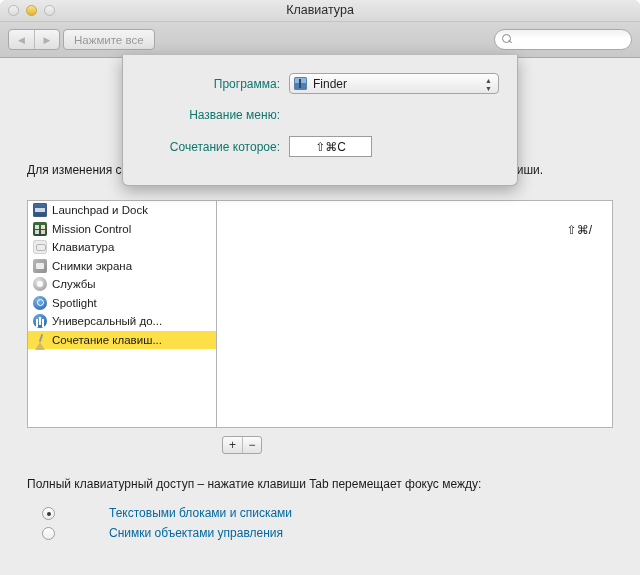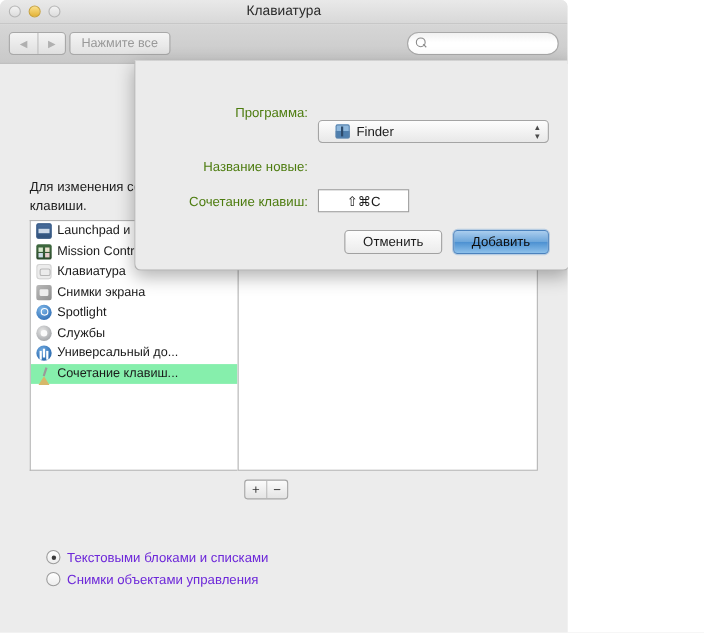--- a/index.html
+++ b/index.html
@@ -9,21 +9,21 @@
     height: 575px;
     font-family: "Liberation Sans", sans-serif;
     background: #ffffff;
     overflow: hidden;
     position: relative;
   }
 
   .window {
     position: absolute;
     left: 0; top: 0;
-    width: 516px; height: 575px;
+    width: 640px; height: 575px;
     background: #ececec;
     border-radius: 6px 6px 0 0;
     overflow: hidden;
   }
 
   
   .titlebar {
     position: relative;
     height: 22px;
     background: linear-gradient(to bottom, #e9e9e9 0%, #d8d8d8 100%);
@@ -171,21 +171,21 @@
 
   .list-row {
     display: flex;
     align-items: center;
     height: 18.5px;
     padding-left: 5px;
     font-size: 11.5px;
     color: #1a1a1a;
     white-space: nowrap;
   }
-  .list-row.selected { background: #86efac; }
+  .list-row.selected { background: #fde047; }
   .row-icon {
     width: 14px; height: 14px;
     margin-right: 5px;
     flex: 0 0 14px;
     border-radius: 2px;
   }
 
   .ic-launchpad { background: linear-gradient(to bottom,#4a6f9e,#2e4f78); box-shadow: inset 0 0 0 1px #3b5c86; position: relative; }
   .ic-launchpad::after { content:""; position:absolute; left:2px; top:5px; right:2px; height:4px; background:#cdd9e8; }
   .ic-mission { background: linear-gradient(to bottom,#3f6a3f,#2d4b2d); position: relative; }
@@ -229,24 +229,25 @@
   .pm-btn + .pm-btn { border-left: 1px solid #bcbcbc; }
 
   .fullaccess-label {
     position: absolute;
     left: 27px; top: 419px;
     font-size: 12px;
     color: #1c1c1c;
   }
   .radio-group { position: absolute; left: 42px; top: 442px; }
   .radio-row {
-    display: flex; align-items: flex-start;
+    display: flex; align-items: flex-end;
     height: 20px;
     font-size: 12px;
-    color: #6d28d9;
+    color: #0369a1;
+    gap: 48px;
   }
   .radio {
     width: 13px; height: 13px;
     border-radius: 50%;
     border: 1px solid #9d9d9d;
     background: linear-gradient(to bottom, #ffffff, #ededed);
     margin-right: 6px;
     position: relative;
     flex: 0 0 13px;
   }
@@ -280,35 +281,34 @@
   .field-row {
     display: flex;
     align-items: center;
     margin-bottom: 14px;
   }
   .field-label {
     width: 148px;
     text-align: right;
     padding-right: 9px;
     font-size: 12px;
-    color: #4d7c0f;
+    color: #0f766e;
     flex: 0 0 148px;
   }
   .popup {
     flex: 1;
     height: 21px;
     border: 1px solid #a4a4a4;
     border-radius: 4px;
     background: linear-gradient(to bottom, #fdfdfd, #e8e8e8);
     display: flex; align-items: center;
-    padding-left: 15px;
+    padding-left: 4px;
     font-size: 12px;
     color: #1c1c1c;
     position: relative;
-    margin-top: 36px;
   }
   .finder-icon {
     width: 13px; height: 13px;
     margin-right: 6px;
     border-radius: 2px;
     background: linear-gradient(to bottom, #8fb8dd 50%, #4f7fae 50%);
     box-shadow: inset 0 0 0 1px #5a82ab;
     position: relative;
     flex: 0 0 13px;
   }
@@ -420,26 +420,26 @@
         </div>
         <div class="list-row">
           <span class="row-icon ic-keyboard"></span>
           <span>Клавиатура</span>
         </div>
         <div class="list-row">
           <span class="row-icon ic-screenshot"></span>
           <span>Снимки экрана</span>
         </div>
         <div class="list-row">
+          <span class="row-icon ic-services"></span>
+          <span>Службы</span>
+        </div>
+        <div class="list-row">
           <span class="row-icon ic-spotlight"></span>
           <span>Spotlight</span>
-        </div>
-        <div class="list-row">
-          <span class="row-icon ic-services"></span>
-          <span>Службы</span>
         </div>
         <div class="list-row">
           <span class="row-icon ic-access"></span>
           <span>Универсальный до...</span>
         </div>
         <div class="list-row selected">
           <span class="row-icon ic-shortcut"></span>
           <span>Сочетание клавиш...</span>
         </div>
       </div>
@@ -448,20 +448,21 @@
         <div class="shortcut-key">⇧⌘/</div>
       </div>
 
     </div>
 
     <div class="plusminus">
       <div class="pm-btn">+</div>
       <div class="pm-btn">−</div>
     </div>
 
+    <div class="fullaccess-label">Полный клавиатурный доступ – нажатие клавиши Tab перемещает фокус между:</div>
 
     <div class="radio-group">
       <div class="radio-row">
         <span class="radio on"></span>
         <span>Текстовыми блоками и списками</span>
       </div>
       <div class="radio-row">
         <span class="radio"></span>
         <span>Снимки объектами управления</span>
       </div>
@@ -478,29 +479,25 @@
         <span class="finder-icon"></span>
         <span>Finder</span>
         <span class="popup-arrows">
           <span>▲</span>
             <span>▼</span>
         </span>
       </div>
     </div>
 
     <div class="field-row">
-      <div class="field-label">Название новые:</div>
+      <div class="field-label">Название меню:</div>
     </div>
 
 
     <div class="field-row">
-      <div class="field-label">Сочетание клавиш:</div>
+      <div class="field-label">Сочетание которое:</div>
       <div class="keyfield">⇧⌘C</div>
     </div>
 
-    <div class="sheet-buttons">
-      <div class="btn">Отменить</div>
-      <div class="btn default">Добавить</div>
-    </div>
 
   </div>
 
 </div>
 
 </body></html>

